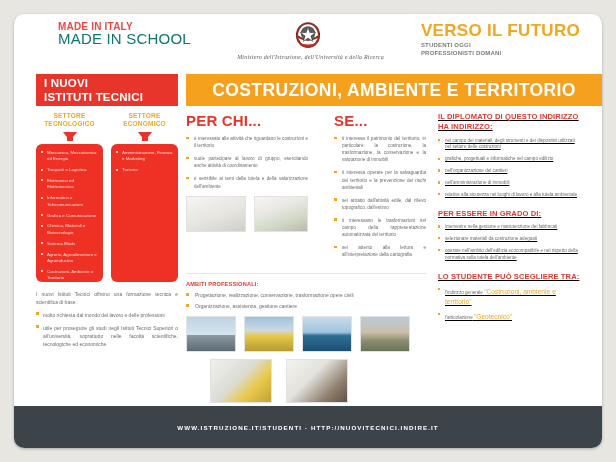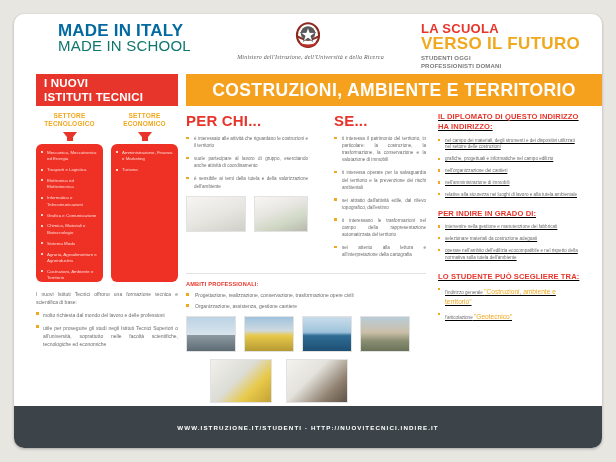--- a/index.html
+++ b/index.html
@@ -11,21 +11,21 @@
   .slide{
     position:absolute;left:14px;top:14px;width:588px;height:434px;
     background:#ffffff;border-radius:10px;
     box-shadow:0 1px 3px rgba(0,0,0,.28);
     overflow:hidden;
   }
 
   
   .hdr{position:relative;height:58px;}
   .made{position:absolute;left:44px;top:8px;line-height:1.02;}
-  .made .l1{font-size:17px;font-weight:bold;color:#0369a1;letter-spacing:.2px;}
+  .made .l1{font-size:10px;font-weight:bold;color:#ef4444;letter-spacing:.2px;}
   .made .l2{font-size:15px;font-weight:normal;color:#0f766e;letter-spacing:.2px;margin-top:-1px;}
 
   .emblem{position:absolute;left:277px;top:5px;width:34px;height:34px;}
   .minlabel{position:absolute;left:209px;top:40px;width:175px;text-align:center;
      font-family:"Liberation Serif",serif;font-style:italic;font-size:6px;color:#5d5d5d;
      letter-spacing:.2px;}
 
   .lascuola{position:absolute;right:22px;top:8px;text-align:left;line-height:1.0;}
   .lascuola .s1{font-size:13px;font-weight:bold;color:#e8352b;letter-spacing:.3px;}
   .lascuola .s2{font-size:17px;font-weight:bold;color:#f0a81e;letter-spacing:.3px;margin-top:0px;}
@@ -129,21 +129,20 @@
         <ellipse cx="20" cy="19" rx="13" ry="14" fill="none" stroke="#8d2a1f" stroke-width="2.4"></ellipse>
         <path d="M7 20 q13 9 26 0" fill="none" stroke="#8d2a1f" stroke-width="2.4"></path>
         <circle cx="20" cy="17" r="8.5" fill="#5a5a5a"></circle>
         <path d="M20 9.5 l2.1 6.4 h6.8 l-5.5 4 2.1 6.5 -5.5-4 -5.5 4 2.1-6.5 -5.5-4 h6.8 z" fill="#ffffff" stroke="#3a3a3a" stroke-width=".7"></path>
         <path d="M9 27 q11 6 22 0 l-2 4 q-9 4 -18 0 z" fill="#b8322a"></path>
       </svg>
     </div>
     <div class="minlabel">Ministero dell'Istruzione, dell'Università e della Ricerca</div>
 
     <div class="lascuola">
-      <div class="s1">LA SCUOLA</div>
       <div class="s2">VERSO IL FUTURO</div>
       <div class="s3">
         <span>STUDENTI OGGI</span><br>
         <span>PROFESSIONISTI DOMANI</span>
       </div>
     </div>
   </div>
 
   <div class="titlerow">
     <div class="redbox">
@@ -259,21 +258,21 @@
         <span>HA INDIRIZZO:</span>
       </div>
       <ul class="rlist">
         <li>nel campo dei materiali, degli strumenti e dei dispositivi utilizzati nel settore delle costruzioni</li>
         <li>grafiche, progettuali e informatiche nel campo edilizio</li>
         <li>nell'organizzazione dei cantieri</li>
         <li>nell'amministrazione di immobili</li>
         <li>relative alla sicurezza nei luoghi di lavoro e alla tutela ambientale</li>
       </ul>
 
-      <div class="rhead mt">PER INDIRE IN GRADO DI:</div>
+      <div class="rhead mt">PER ESSERE IN GRADO DI:</div>
       <ul class="rlist">
         <li>intervenire nella gestione e manutenzione dei fabbricati</li>
         <li>selezionare materiali da costruzione adeguati</li>
         <li>operare nell'ambito dell'edilizia ecocompatibile e nel rispetto della normativa sulla tutela dell'ambiente</li>
       </ul>
 
       <div class="rhead mt">LO STUDENTE PUÒ SCEGLIERE TRA:</div>
       <ul class="rlist">
         <li>
           <span>l'indirizzo generale</span>

